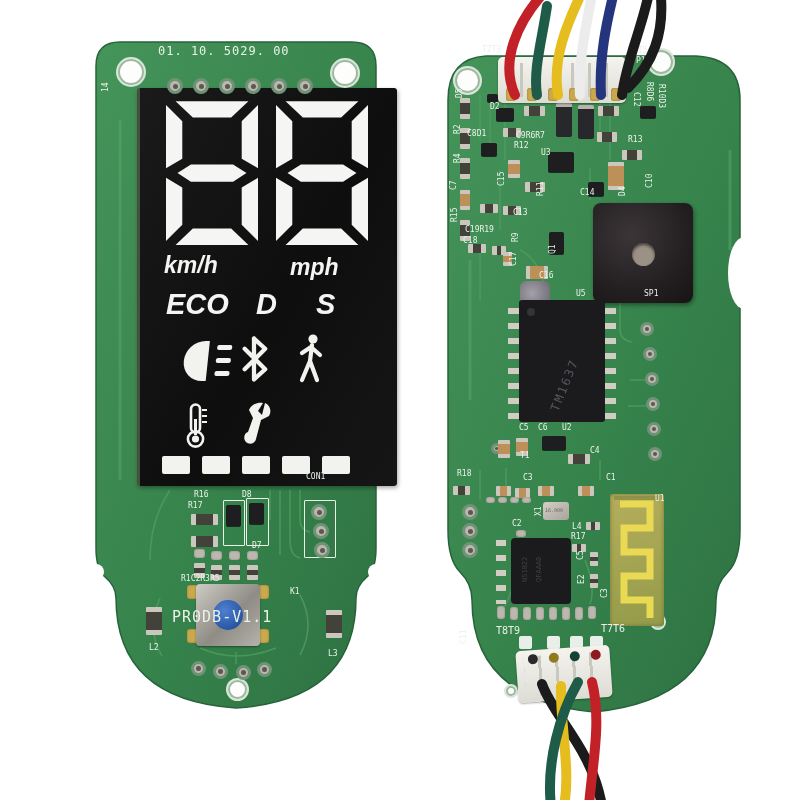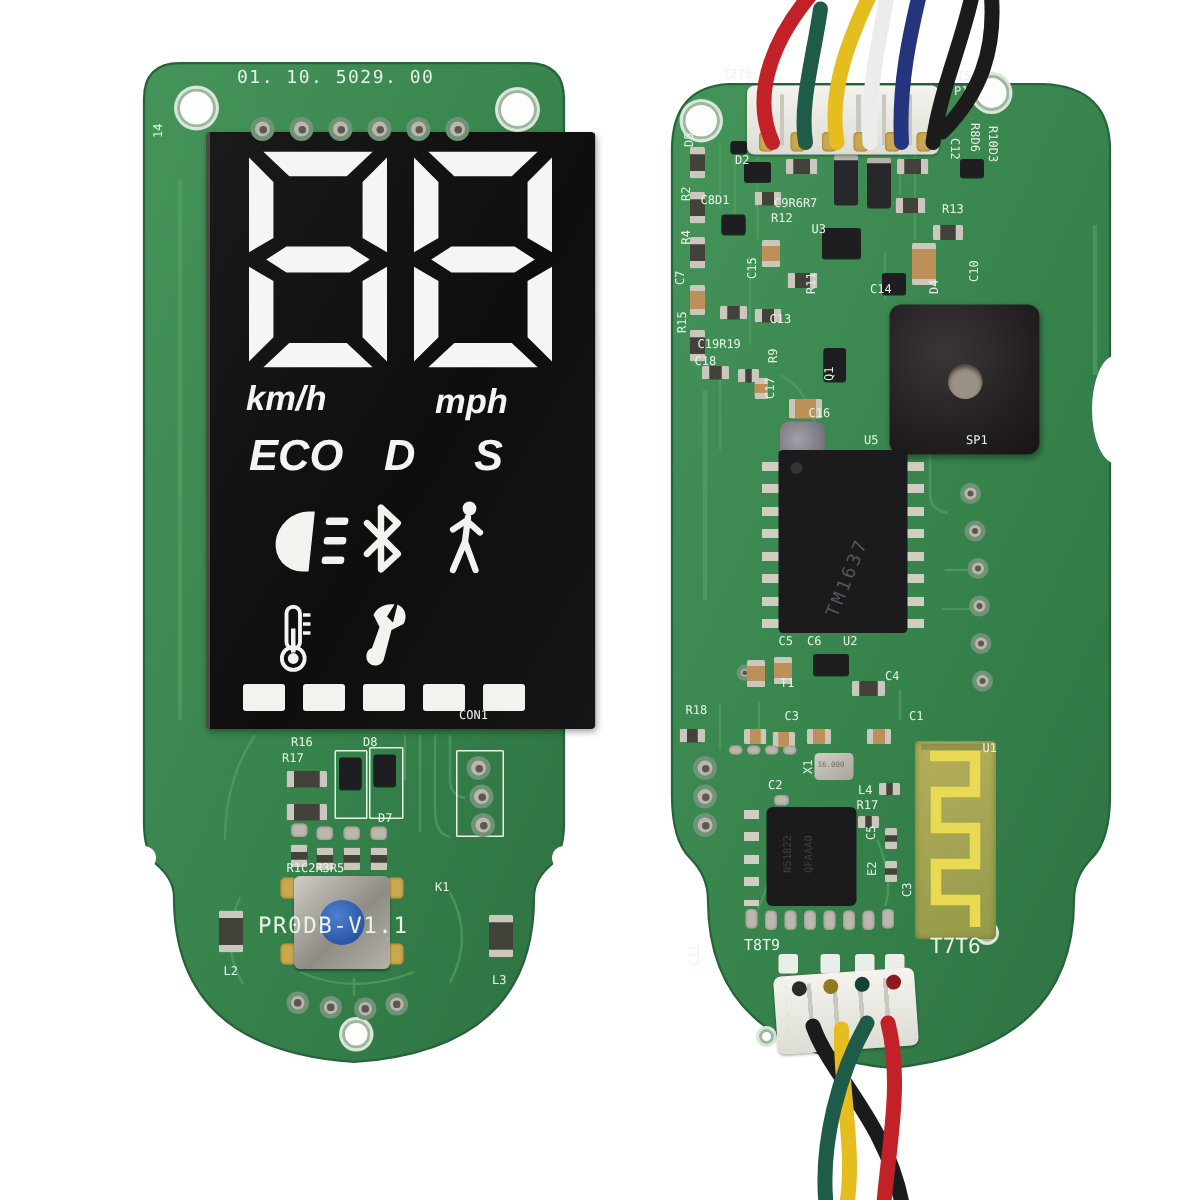--- a/index.html
+++ b/index.html
@@ -200,21 +200,21 @@
       <div class="bar"></div>
       <div class="bar"></div>
     </div>
   </div>
 
   <span class="sk" style="left:194px;top:490px">R16</span>
   <span class="sk" style="left:188px;top:501px">R17</span>
   <span class="sk" style="left:242px;top:490px">D8</span>
   <span class="sk" style="left:252px;top:541px">D7</span>
   <span class="sk" style="left:306px;top:472px">CON1</span>
-  <span class="sk" style="left:191px;top:574px">R1C2R3R5</span>
+  <span class="sk" style="left:181px;top:574px">R1C2R3R5</span>
   <span class="sk" style="left:290px;top:587px">K1</span>
   <span class="sk" style="left:149px;top:643px">L2</span>
   <span class="sk" style="left:328px;top:649px">L3</span>
   <span class="sk ver" style="left:172px;top:608px">PR0DB-V1.1</span>
 
   <div class="res" style="left:191px;top:514px;width:27px;height:11px"></div>
   <div class="res" style="left:191px;top:536px;width:27px;height:11px"></div>
   <div class="bracket" style="left:223px;top:500px;width:20px;height:44px"></div>
   <div class="bracket" style="left:246px;top:498px;width:21px;height:46px"></div>
   <div class="sot" style="left:226px;top:505px;width:15px;height:21px"></div>
@@ -320,21 +320,21 @@
   <span class="sk" style="left:655px;top:494px">U1</span>
   <span class="sk skr" style="left:534px;top:516px">X1</span>
   <span class="sk" style="left:512px;top:519px">C2</span>
   <span class="sk" style="left:572px;top:522px">L4</span>
   <span class="sk" style="left:571px;top:532px">R17</span>
   <span class="sk skr" style="left:576px;top:560px">C5</span>
   <span class="sk skr" style="left:577px;top:584px">E2</span>
   <span class="sk skr" style="left:600px;top:598px">C3</span>
   <span class="sk skr" style="left:459px;top:644px">C11</span>
   <span class="sk" style="left:496px;top:625px;font-size:10px">T8T9</span>
-  <span class="sk" style="left:620px;top:623px;font-size:14px">T7T6</span>
+  <span class="sk" style="left:601px;top:623px;font-size:10px">T7T6</span>
 
   <div class="sot" style="left:487px;top:94px;width:11px;height:8px"></div>
   <div class="resv" style="left:460px;top:98px;width:10px;height:21px"></div>
   <div class="resv" style="left:460px;top:128px;width:10px;height:21px"></div>
   <div class="resv" style="left:460px;top:158px;width:10px;height:21px"></div>
   <div class="capv" style="left:460px;top:190px;width:10px;height:20px"></div>
   <div class="resv" style="left:460px;top:220px;width:10px;height:21px"></div>
   <div class="sot" style="left:496px;top:108px;width:18px;height:13px"></div>
   <div class="res" style="left:524px;top:106px;width:21px;height:10px"></div>
   <div class="dio" style="left:556px;top:103px;width:16px;height:34px"></div>

